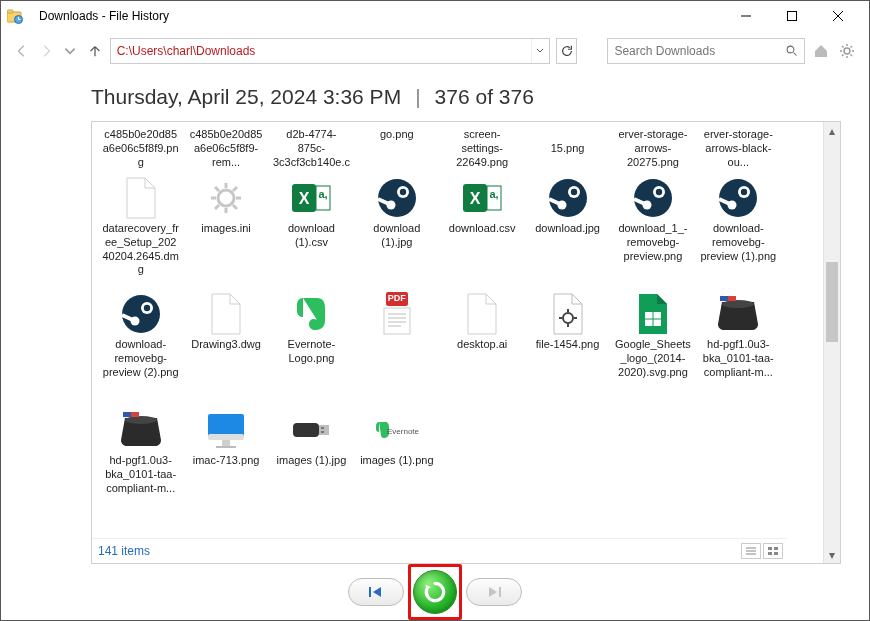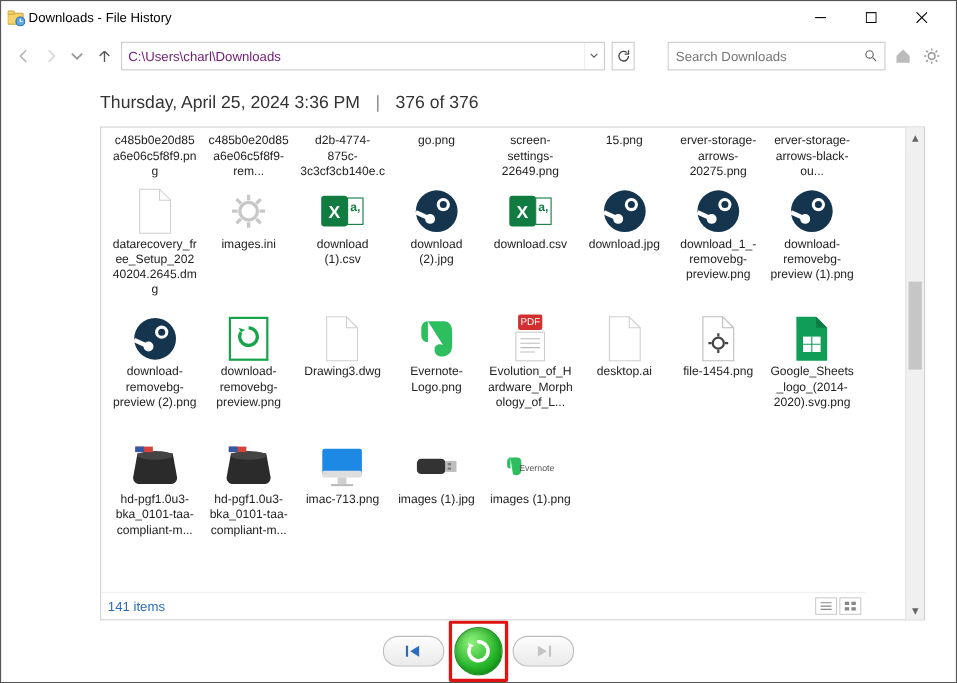--- a/index.html
+++ b/index.html
@@ -1,37 +1,37 @@
 <!DOCTYPE html>
 <html><head>
 <meta charset="utf-8">
 <style>
   * { box-sizing: border-box; }
   body { margin: 0; font-family: "Segoe UI", Arial, sans-serif; font-size: 12px; color: #000; background: #fff; }
   .window { width: 870px; height: 621px; border: 1px solid #555; position: relative; background: #fff; display: flex; flex-direction: column; }
   .titlebar { height: 30px; display: flex; align-items: center; padding: 0 8px 0 6px; }
   .titlebar .app-icon svg { width: 16px; height: 16px; display:block; }
-  .titlebar .title { margin-left: 3px; font-size: 12px; }
+  .titlebar .title { margin-left: 16px; font-size: 12px; }
   .titlebar .spacer { flex: 1; }
   .winbtn { width: 46px; height: 30px; display: flex; align-items: center; justify-content: center; cursor: default; }
   .toolbar { height: 40px; display: flex; align-items: center; padding: 4px 12px; gap: 6px; }
   .navbtn { width: 22px; height: 22px; display: flex; align-items: center; justify-content: center; color: #888; }
   .navbtn.enabled { color: #555; }
   .navbtn svg { width:14px; height:14px; }
   .addr { flex: 0 0 440px; height: 26px; border: 1px solid #ccc; display: flex; align-items: center; background: #fff; }
-  .addr input { flex:1; border:none; outline:none; font-size:12px; padding: 0 6px; color:#701a75; }
+  .addr input { flex:1; border:none; outline:none; font-size:12px; padding: 0 6px; color:#b91c1c; }
   .addr .drop { width:18px; display:flex; align-items:center; justify-content:center; color:#555; border-left:1px solid #eee; height:100%; }
   .refresh { width:26px; height:26px; border:1px solid #ccc; display:flex; align-items:center; justify-content:center; color:#444; }
   .search { flex: 0 0 198px; height:26px; border:1px solid #ccc; display:flex; align-items:center; background:#fff; margin-left:24px; }
   .search input { flex:1; border:none; outline:none; font-size:12px; padding:0 6px; color:#666; }
   .search .mag { width:24px; display:flex; align-items:center; justify-content:center; color:#555; }
   .toolicon { width:24px; height:24px; display:flex; align-items:center; justify-content:center; color:#888; }
   .body { flex:1; display:flex; flex-direction: column; overflow:hidden; }
   .content-wrap { flex:1; padding: 0 28px 0 90px; display:flex; flex-direction:column; }
-  .heading { font-size: 16px; font-weight: 400; color:#333; padding: 14px 0 12px 0; display:flex; align-items:center; }
+  .heading { font-size: 21px; font-weight: 400; color:#333; padding: 14px 0 12px 0; display:flex; align-items:center; }
   .heading .sep { margin: 0 14px; color:#888; }
   .file-pane { border:1px solid #d0d0d0; flex:1; display:flex; background:#fff; position:relative;gap:36px; }
   .grid { flex:1; padding: 4px 8px 0 8px; display:grid; grid-template-columns: repeat(8, 1fr); grid-auto-rows: 112px; column-gap:4px; overflow:hidden; }
   .item { display:flex; flex-direction:column; align-items:center; justify-content:flex-start; text-align:center; font-size:11px; line-height:1.25; color:#222; padding: 2px 2px; }
   .item .icon-slot { width:52px; height:48px; display:flex; align-items:center; justify-content:center; }
   .item.trunc .label { padding-top:0; }
   .item .label { word-break: break-word; max-height: 54px; overflow:hidden; }
   .item.trunc { align-items:center; }
   .scrollbar { width:17px; background:#f0f0f0; border-left:1px solid #e3e3e3; position:relative; }
   .scroll-thumb { position:absolute; left:2px; right:2px; top:140px; height:80px; background:#c6c6c6; }
@@ -42,21 +42,21 @@
   .status .flex { flex:1; }
   .viewbtn { width:20px; height:16px; border:1px solid #ccc; margin-left:2px; display:flex; align-items:center; justify-content:center; background:#fff; }
   .bottom-controls { height:56px; display:flex; align-items:center; justify-content:center; gap:2px; }
   .pill { width:56px; height:28px; border:1px solid #bcbcbc; border-radius:14px; background:linear-gradient(#fdfdfd,#eaeaea); display:flex; align-items:center; justify-content:center; color:#2a6bbd; }
   .pill.disabled { color:#b0b0b0; }
   .restore-wrap { border:3px solid #e01212; padding:3px 2px; border-radius:2px; margin:0 2px; }
   .restore { width:44px; height:44px; border-radius:50%; background: radial-gradient(circle at 35% 30%, #8cf07a, #27b52a 60%, #0d8a10); border:1px solid #1d8f1f; display:flex; align-items:center; justify-content:center; box-shadow: inset 0 0 6px rgba(0,0,0,.25); }
   .restore svg { width:26px; height:26px; }
   
   .ficon { display:block; }
-  .pdf-badge { background:#d32f2f; color:#fff; font-size:9px; font-weight:normal; padding:1px 2px; border-radius:2px; }
+  .pdf-badge { background:#d32f2f; color:#fff; font-size:9px; font-weight:bold; padding:1px 2px; border-radius:2px; }
 </style>
 </head>
 <body>
 
 <div class="window">
 
   <div class="titlebar">
     <span class="app-icon">
       <svg viewBox="0 0 16 16">
           <rect x="0" y="4" width="14" height="10" rx="1" fill="#f7d26a" stroke="#c9a43c"></rect>
@@ -170,21 +170,21 @@
               </div>
               <div class="item trunc" style="grid-row: 1; height: 46px;">
                 <div class="label">d2b-4774-875c-3c3cf3cb140e.csv</div>
               </div>
               <div class="item trunc" style="grid-row: 1; height: 46px;">
                 <div class="label">go.png</div>
               </div>
               <div class="item trunc" style="grid-row: 1; height: 46px;">
                 <div class="label">screen-settings-22649.png</div>
               </div>
-              <div class="item trunc" style="grid-row: 1; height: 46px;">
+              <div class="item trunc" style="grid-row: 1; height: 46px; justify-content: center;">
                 <div class="label">15.png</div>
               </div>
               <div class="item trunc" style="grid-row: 1; height: 46px;">
                 <div class="label">erver-storage-arrows-20275.png</div>
               </div>
               <div class="item trunc" style="grid-row: 1; height: 46px;">
                 <div class="label">erver-storage-arrows-black-ou...</div>
               </div>
               <div class="item">
                 <div class="icon-slot">
@@ -227,21 +227,21 @@
               <div class="item">
                 <div class="icon-slot">
                   <svg class="ficon" width="42" height="42" viewBox="0 0 42 42">
                     <circle cx="21" cy="21" r="19" fill="#15354f"></circle>
                     <circle cx="27" cy="15" r="6" fill="#fff"></circle>
                     <circle cx="27" cy="15" r="3.2" fill="#15354f"></circle>
                     <circle cx="15" cy="28" r="4.5" fill="#fff"></circle>
                     <path d="M2 22 L13 27" stroke="#fff" stroke-width="4"></path>
                   </svg>
                 </div>
-                <div class="label">download (2).jpg</div>
+                <div class="label">download (1).jpg</div>
               </div>
               <div class="item">
                 <div class="icon-slot">
                   <svg class="ficon" width="42" height="40" viewBox="0 0 42 40">
                     <rect x="2" y="6" width="24" height="28" rx="3" fill="#107c41"></rect>
                     <text x="14" y="26" text-anchor="middle" fill="#fff" font-size="16" font-family="Arial" font-weight="bold">X</text>
                     <rect x="26" y="8" width="14" height="24" fill="#fff" stroke="#107c41"></rect>
                     <text x="33" y="20" text-anchor="middle" fill="#107c41" font-size="11" font-weight="bold">a,</text>
                   </svg>
                 </div>
@@ -287,30 +287,20 @@
                 <div class="icon-slot">
                   <svg class="ficon" width="42" height="42" viewBox="0 0 42 42">
                     <circle cx="21" cy="21" r="19" fill="#15354f"></circle>
                     <circle cx="27" cy="15" r="6" fill="#fff"></circle>
                     <circle cx="27" cy="15" r="3.2" fill="#15354f"></circle>
                     <circle cx="15" cy="28" r="4.5" fill="#fff"></circle>
                     <path d="M2 22 L13 27" stroke="#fff" stroke-width="4"></path>
                   </svg>
                 </div>
                 <div class="label">download-removebg-preview (2).png</div>
-              </div>
-              <div class="item">
-                <div class="icon-slot">
-                  <svg class="ficon" width="40" height="44" viewBox="0 0 40 44">
-                    <rect x="3" y="3" width="34" height="38" fill="#fff" stroke="#17a34a" stroke-width="2"></rect>
-                    <path d="M20 12 a8 8 0 1 1 -7 4" fill="none" stroke="#17a34a" stroke-width="3"></path>
-                    <path d="M11 12 l2 4 l4 -2 z" fill="#17a34a"></path>
-                  </svg>
-                </div>
-                <div class="label">download-removebg-preview.png</div>
               </div>
               <div class="item">
                 <div class="icon-slot">
                   <svg class="ficon" width="36" height="44" viewBox="0 0 36 44">
                     <path d="M4 2 h18 l10 10 v30 H4 z" fill="#fff" stroke="#cfcfcf"></path>
                     <path d="M22 2 v10 h10" fill="none" stroke="#cfcfcf"></path>
                   </svg>
                 </div>
                 <div class="label">Drawing3.dwg</div>
               </div>
@@ -328,21 +318,20 @@
                     <div class="pdf-badge">PDF</div>
                     <svg width="32" height="30" viewBox="0 0 32 30">
                       <rect x="3" y="2" width="26" height="26" fill="#fff" stroke="#ccc"></rect>
                       <line x1="7" y1="8" x2="25" y2="8" stroke="#bbb"></line>
                       <line x1="7" y1="12" x2="25" y2="12" stroke="#bbb"></line>
                       <line x1="7" y1="16" x2="25" y2="16" stroke="#bbb"></line>
                       <line x1="7" y1="20" x2="20" y2="20" stroke="#bbb"></line>
                     </svg>
                   </div>
                 </div>
-                <div class="label">Evolution_of_Hardware_Morphology_of_L...</div>
               </div>
               <div class="item">
                 <div class="icon-slot">
                   <svg class="ficon" width="36" height="44" viewBox="0 0 36 44">
                     <path d="M4 2 h18 l10 10 v30 H4 z" fill="#fff" stroke="#cfcfcf"></path>
                     <path d="M22 2 v10 h10" fill="none" stroke="#cfcfcf"></path>
                   </svg>
                 </div>
                 <div class="label">desktop.ai</div>
               </div>

